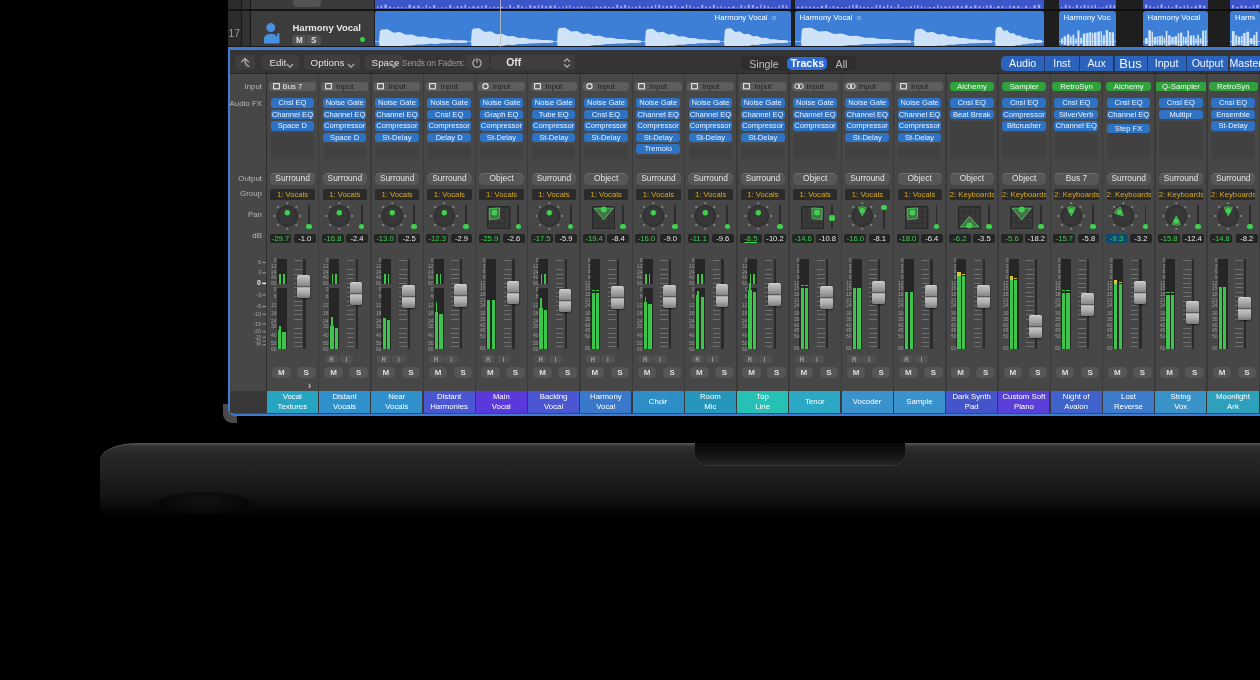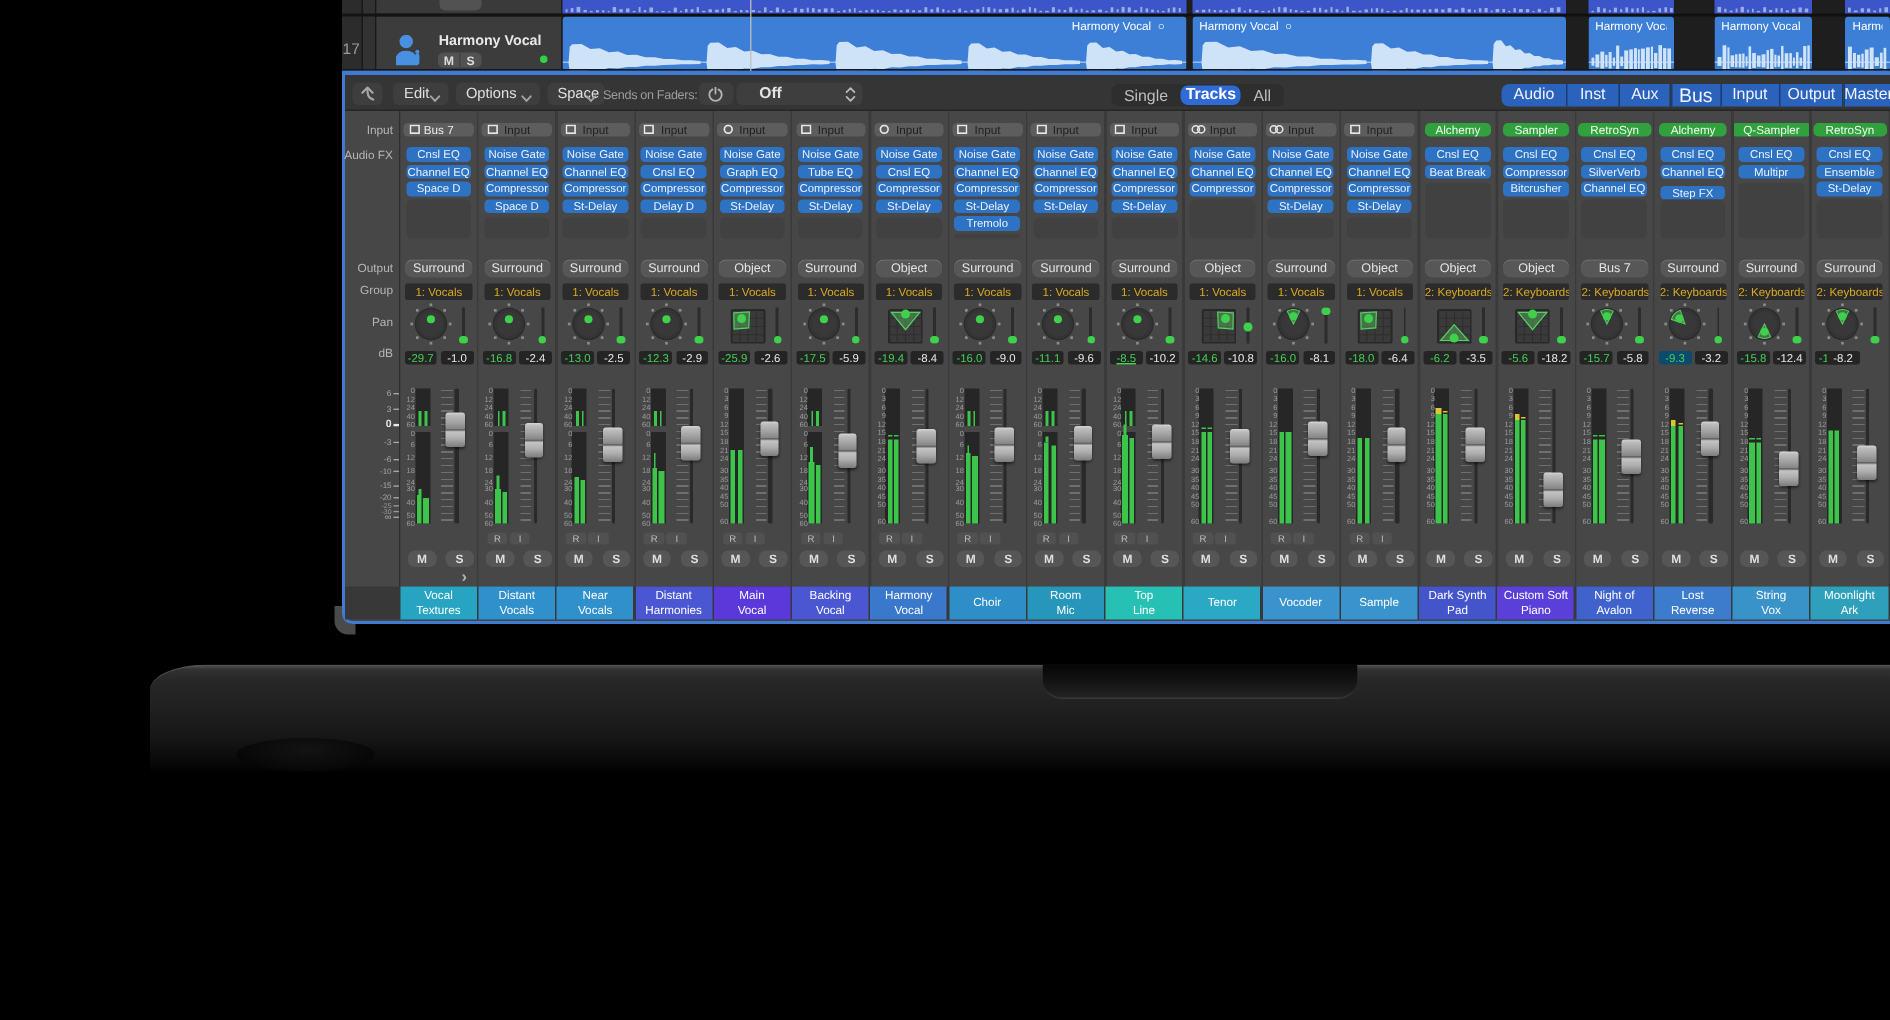--- a/index.html
+++ b/index.html
@@ -1514,21 +1514,21 @@
       <rect x="6.6" y="141.1" width="1.8" height="1.8" fill="#8b8b8b"></rect>
       <rect x="10.3" y="132.0" width="1.8" height="1.8" fill="#8b8b8b"></rect>
       <circle cx="20.3" cy="142" r="10.4" fill="#343434" stroke="#2b2b2b" stroke-width="0.8"></circle>
       <circle cx="20.3" cy="142" r="8.2" fill="#383838"></circle>
       <path d="M20.3 142 L24.5 133.4 A9.6 9.6 0 0 0 16.1 133.4 Z" fill="rgba(90,210,100,0.4)" stroke="#53cf5f" stroke-width="0.7"></path>
       <circle cx="20.3" cy="136.8" r="2.7" fill="#3fd14c"></circle>
     </svg>
     <div style="position:absolute;left:41.2px;top:130.5px;width:1.9px;height:24.5px;background:#2c2c2c;"></div>
     <div style="position:absolute;left:39.3px;top:149.7px;width:5.7px;height:5.7px;border-radius:50%;background:#3fd14c;"></div>
     <div style="position:absolute;left:2.4px;top:160px;width:21.8px;height:9.2px;background:#242424;border-radius:2px;color:#43cf52;font-size:7.6px;text-align:center;line-height:9.6px;">-14.8</div>
-    <div style="position:absolute;left:10px;top:160px;width:21.8px;height:9.2px;background:#242424;border-radius:2px;color:#e6e6e6;font-size:7.6px;text-align:center;line-height:9.6px;">-8.2</div>
+    <div style="position:absolute;left:28px;top:160px;width:21.8px;height:9.2px;background:#242424;border-radius:2px;color:#e6e6e6;font-size:7.6px;text-align:center;line-height:9.6px;">-8.2</div>
     <div style="position:absolute;left:9.7px;top:185.3px;width:10px;height:89.9px;background:#262626;"></div>
     <div style="position:absolute;left:10.8px;top:213px;width:3.3px;height:62.2px;background:#3cc54a;"></div>
     <div style="position:absolute;left:15.3px;top:213px;width:3.3px;height:62.2px;background:#3cc54a;"></div>
     <svg class="scl" width="11" height="97" viewBox="0 0 11 97">
       <text x="9.6" y="7.0" text-anchor="end">0</text>
       <text x="9.6" y="12.5" text-anchor="end">3</text>
       <text x="9.6" y="18.2" text-anchor="end">6</text>
       <text x="9.6" y="23.9" text-anchor="end">9</text>
       <text x="9.6" y="29.6" text-anchor="end">12</text>
       <text x="9.6" y="35.3" text-anchor="end">15</text>

